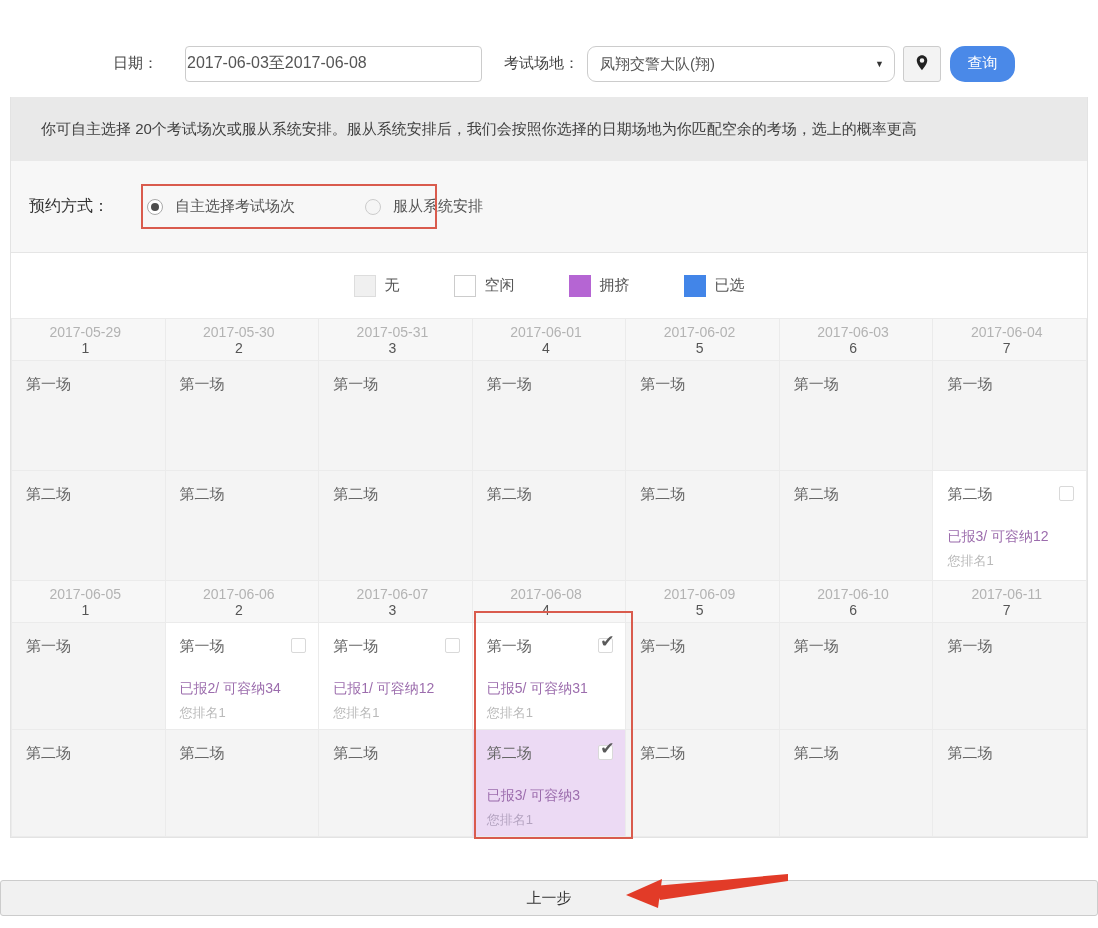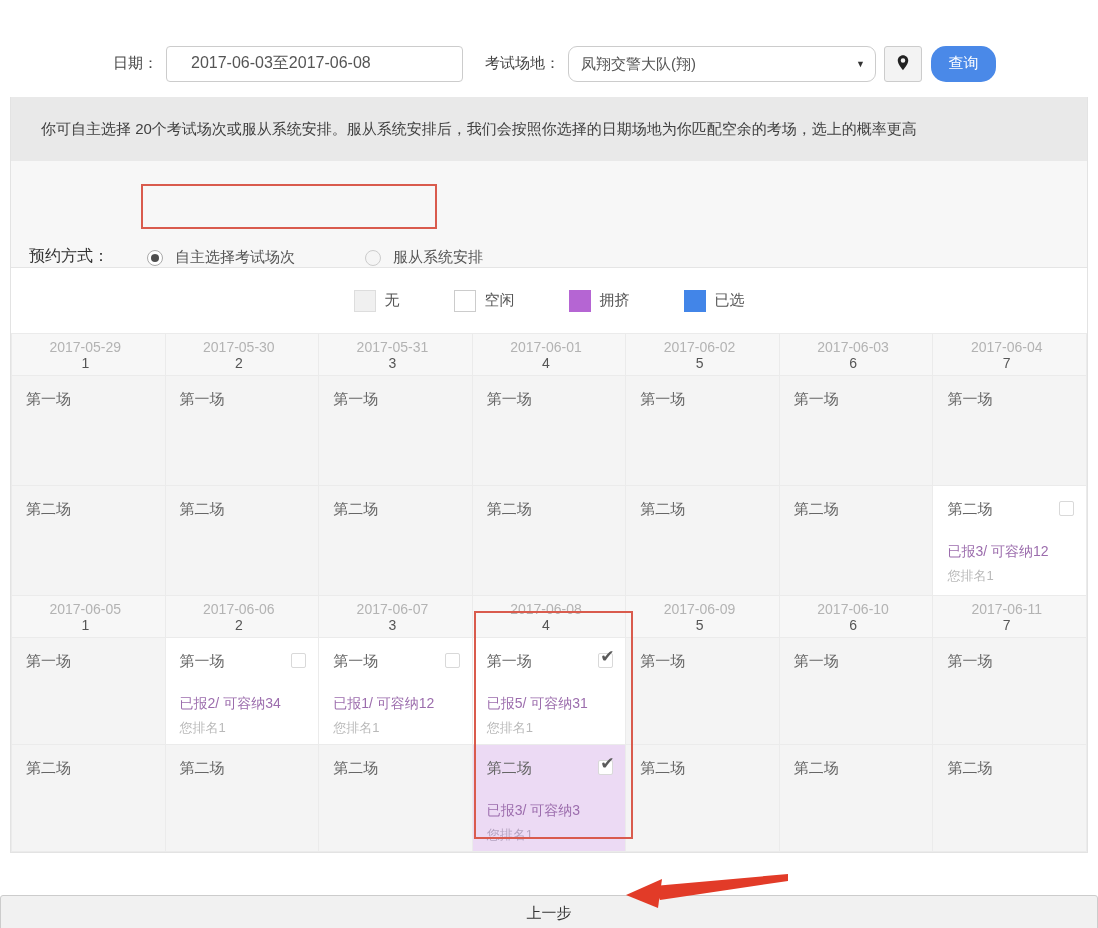--- a/index.html
+++ b/index.html
@@ -7,22 +7,23 @@
   body {
     position:relative; width:1098px; height:928px; overflow:hidden;
     font-family:"Liberation Sans","DejaVu Sans",sans-serif; color:#444;
   }
 
   
   .filter-bar { display:flex; align-items:center; padding:30px 0 0 113px; height:97px; }
   .filter-label { font-size:15px; color:#444; margin-right:8px; white-space:nowrap; }
   .date-input {
     width:297px; height:36px; border:1px solid #ccc; border-radius:4px;
-    padding:0 24px; font-size:16px; color:#555; outline:none;
+    padding:0 1px; font-size:16px; color:#555; outline:none;
     font-family:"Liberation Sans","DejaVu Sans",sans-serif;
+    margin-left:19px;
   }
   .venue-label { margin-left:22px; }
   .venue-select {
     position:relative; width:308px; height:36px; border:1px solid #ccc; border-radius:9px;
     background:#fff; font-size:15px; color:#555; line-height:34px; padding:0 28px 0 12px;
     cursor:pointer; white-space:nowrap;
   }
   .venue-select .caret {
     position:absolute; right:10px; top:0; line-height:34px; font-size:9px; color:#333;
   }
@@ -36,21 +37,21 @@
     font-family:"Liberation Sans","DejaVu Sans",sans-serif;
   }
 
   
   .panel { margin:0 10px; border:1px solid #e3e3e3; border-top:none; }
   .notice-bar {
     background:#e9e9e9; padding:0 30px; height:64px; display:flex; align-items:center;
     font-size:15px; color:#404040;
   }
   .booking-row {
-    background:#f7f7f7; height:107px; display:flex; align-items:flex-end;
+    background:#f7f7f7; height:92px; display:flex; align-items:center;
     padding-left:18px; border-bottom:1px solid #e5e5e5;
   }
   .booking-label { font-size:16px; color:#333; }
   .radio-opt { display:flex; align-items:center; cursor:pointer; }
   .radio-opt.first { margin-left:38px; }
   .radio-opt.second { margin-left:70px; }
   .radio {
     width:16px; height:16px; border-radius:50%; border:1px solid #ccc; background:#f5f5f5;
     position:relative; margin-right:12px;
   }

